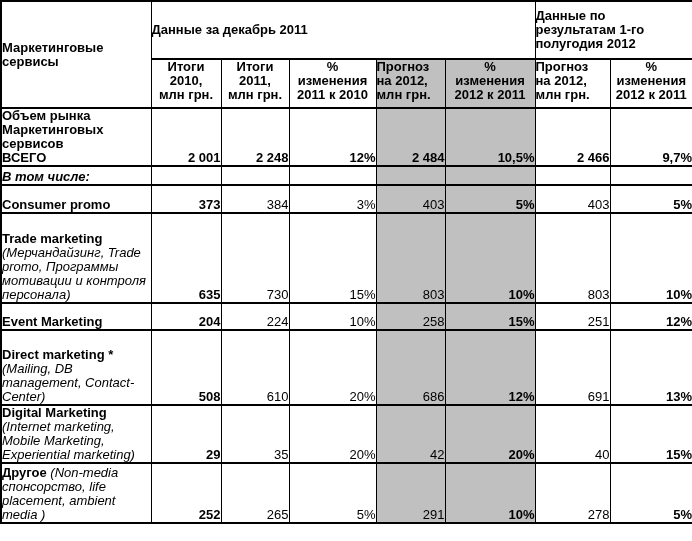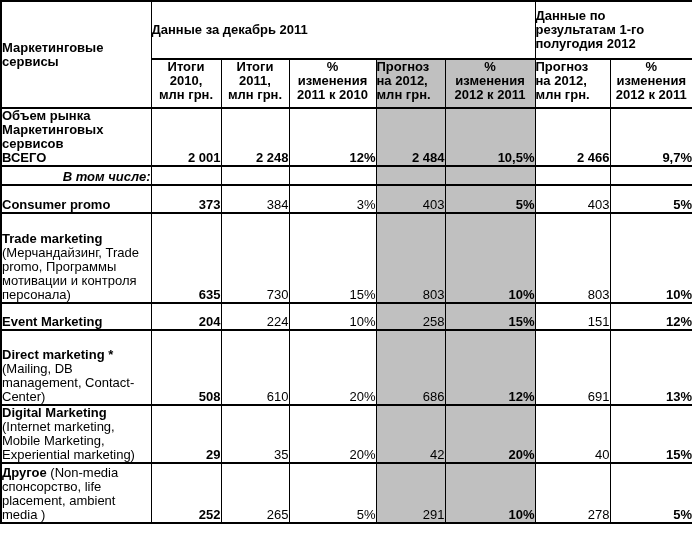--- a/index.html
+++ b/index.html
@@ -19,25 +19,25 @@
     overflow:hidden; padding:0;
   }
   
   .services  { text-align:left; vertical-align:middle; font-weight:bold; white-space:pre-line;margin-left:28px; }
   .gh        { vertical-align:middle; font-weight:bold; white-space:pre-line; padding:2px;margin-left:38px; }
   .hc        { vertical-align:top; text-align:center; font-weight:bold; white-space:pre-line; padding:3px 2px 2px; }
   .hc.left   { text-align:left; }
   
   .label { vertical-align:bottom; text-align:left; padding:2px 3px 2px 4px; white-space:pre-line;margin-left:8px; }
   .nm    { font-weight:bold; }
-  .dt    { font-weight:normal; }
+  .dt    { font-weight:normal;font-style:italic; }
   .val   { vertical-align:bottom; text-align:right; padding:1px 2px 3px;margin-left:31px; }
   .val.b { font-weight:bold; }
   .g     { background:#c0c0c0; }
-  .subl  { text-align:right; vertical-align:bottom; font-weight:bold; font-style:italic; padding:1px 2px 2px;margin-left:7px; }
+  .subl  { text-align:left; vertical-align:bottom; font-weight:bold; font-style:italic; padding:1px 2px 2px;margin-left:7px; }
   .empty { }
 </style>
 </head>
 <body>
 
 <div class="sheet">
   <table class="mkt">
     <colgroup>
       <col style="width:150px">
         <col style="width:70px">
@@ -130,21 +130,21 @@
       <td class="val b">10%</td>
     </tr>
 
     <tr style="height:27px">
       <td class="label"><span class="nm">Event Marketing</span><span class="dt"></span></td>
       <td class="val b">204</td>
       <td class="val">224</td>
       <td class="val">10%</td>
       <td class="val g">258</td>
       <td class="val g b">15%</td>
-      <td class="val">151</td>
+      <td class="val">251</td>
       <td class="val b">12%</td>
     </tr>
 
     <tr style="height:75px">
       <td class="label"><span class="nm">Direct marketing *</span><span class="dt"> (Mailing, DB management, Contact-Center)</span></td>
       <td class="val b">508</td>
       <td class="val">610</td>
       <td class="val">20%</td>
       <td class="val g">686</td>
       <td class="val g b">12%</td>

